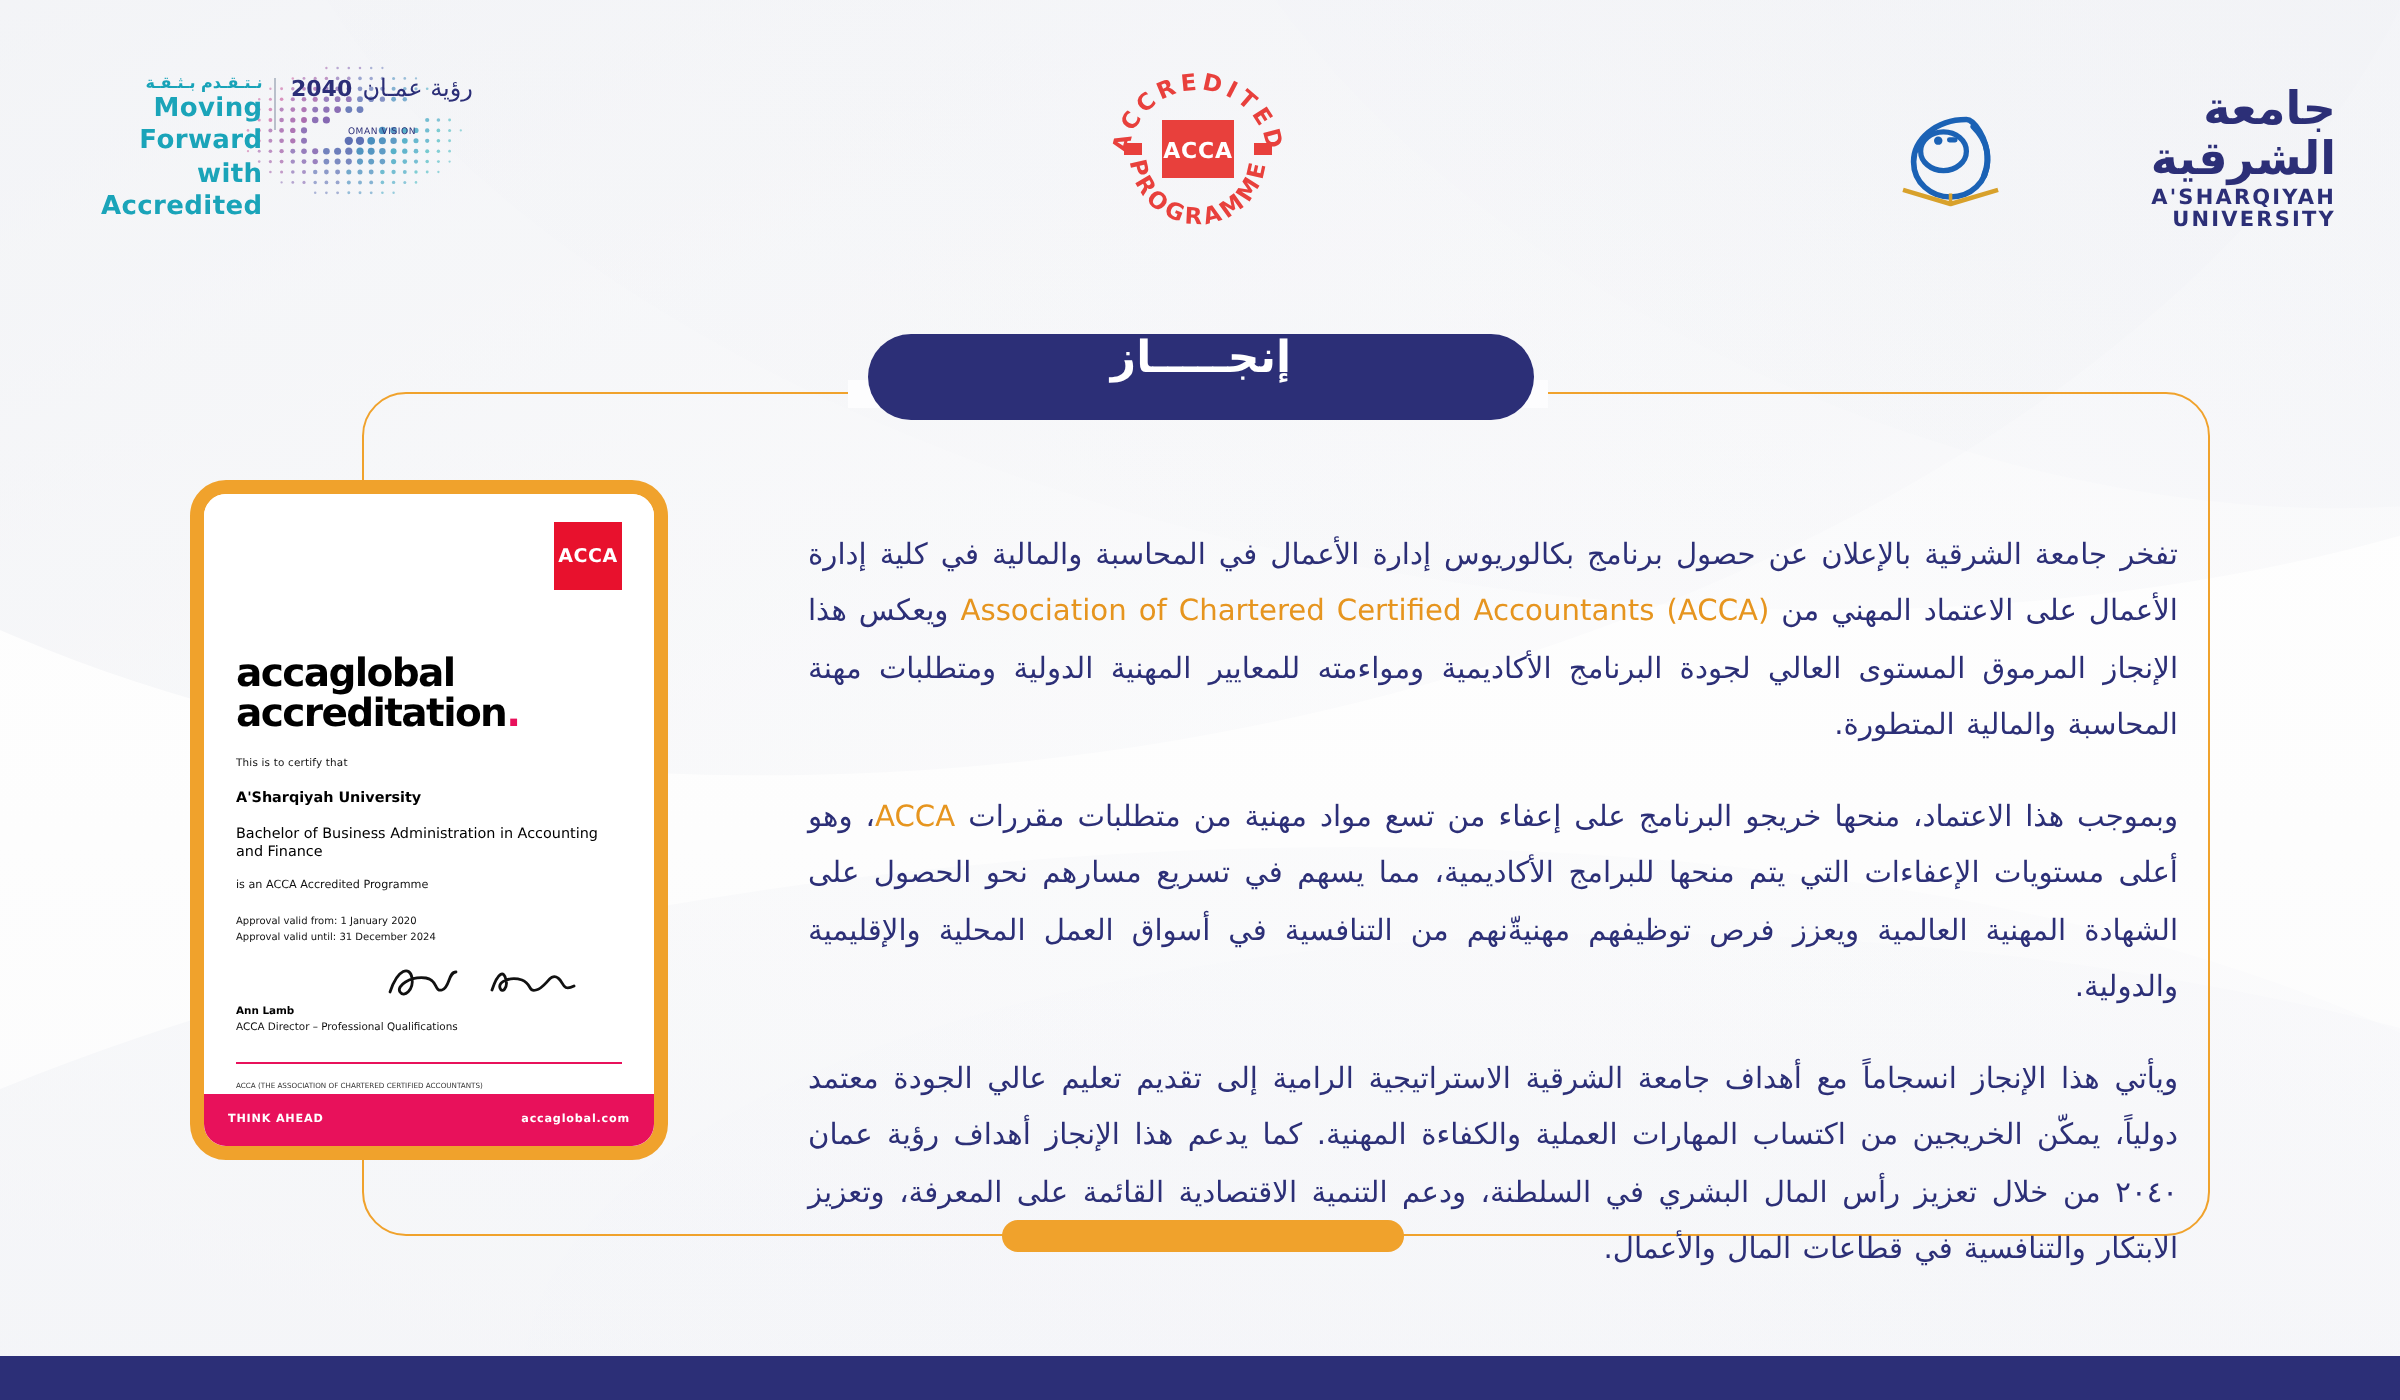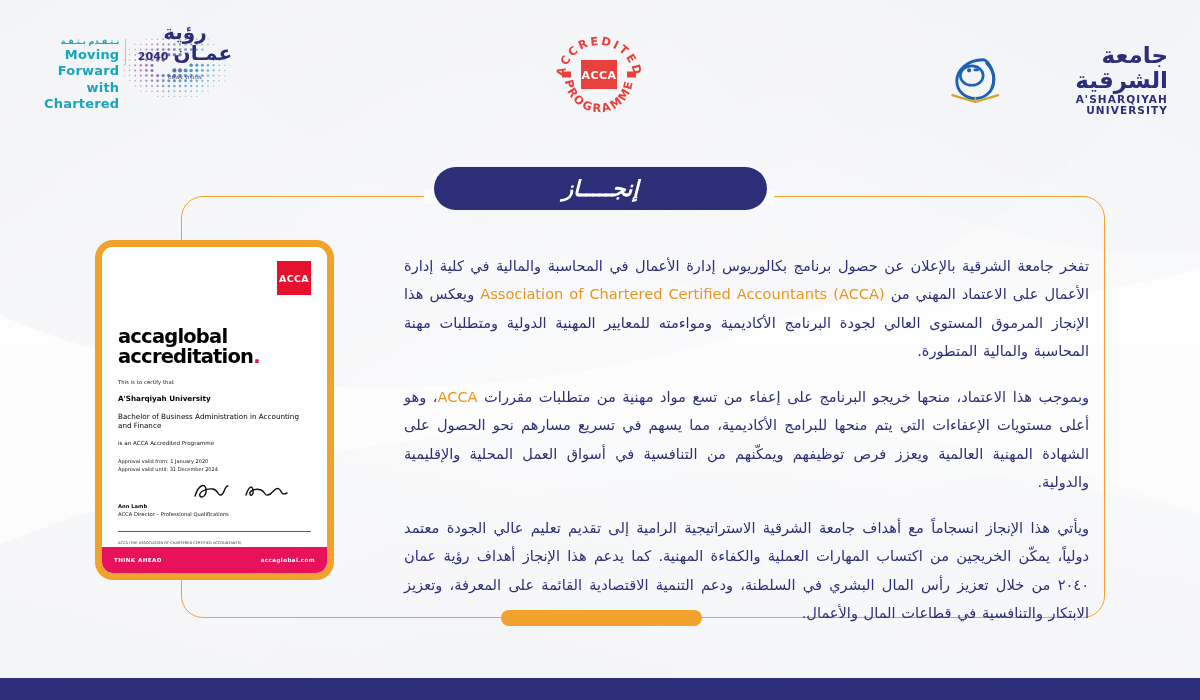--- a/index.html
+++ b/index.html
@@ -100,21 +100,21 @@
   .vision-tag .ar { font-size: 8px; color: #18a3b8; display:block; }
   .vision-tag .en { display:block; color:#1aa4b9; font-size:13px; }
   .vision-divider {
     width: 1px; height: 26px; background: #b9c0cb;
   }
   .vision-oman {
     text-align: center;
     color: #2c2f77;
   }
   .vision-oman .ar2040 {
-    font-size: 20px; font-weight: bold; color:#2b2e77; letter-spacing:.5px;
+    font-size: 12px; font-weight: normal; color:#2b2e77; letter-spacing:.5px;
     line-height:1;
   }
   .vision-oman .num {
     font-size: 11px; font-weight: bold; color:#2b2e77; line-height:1.1;margin-top:17px;
   }
   .vision-oman .sub {
     font-size: 4.5px; color:#2b2e77; letter-spacing:.3px;
   }
 
   .logo-acca-badge {
@@ -163,33 +163,33 @@
     width: 350px; height: 14px;
     background: #fdfdfe;
   }
 
   .title-pill {
     position: absolute;
     left: 434px; top: 167px;
     width: 333px; height: 43px;
     background: #2c2f77;
     border-radius: 22px;
-    display: flex; align-items: center; justify-content: center; font-style: italic;
+    display: flex; align-items: flex-start; justify-content: center;
   }
   .title-text {
     color: #ffffff;
     font-size: 22px;
     font-weight: bold;
     letter-spacing: 0px;
   }
 
   
   .content {
     position: absolute;
-    left: 404px; top: 252px;
+    left: 404px; top: 264px;
     width: 685px;
     direction: rtl;
     text-align: justify;
     text-align-last: right;
   }
   .para {
     color: #2c2f77;
     font-size: 14.6px;
     line-height: 1.95;
     margin: 0 0 17px 0;
@@ -486,21 +486,21 @@
     <div class="vision-text">
       <div class="vision-oman">
         <span class="ar2040">رؤية عمـان</span>
         <span class="num">2040</span>
         <span class="sub">OMAN VISION</span>
       </div>
       <div class="vision-divider"></div>
       <div class="vision-tag">
         <span class="ar">نـتـقـدم بـثـقـة</span>
         <span class="en">Moving Forward</span>
-        <span class="en">with Chartered</span>
+        <span class="en">with Accredited</span>
       </div>
     </div>
   </div>
 
   <div class="logo-acca-badge">
     <svg viewBox="0 0 96 96" width="96" height="96">
       <defs>
         <path id="arcTop" d="M 13,52 A 35,35 0 0 1 83,52" fill="none"></path>
         <path id="arcBot" d="M 14,50 A 34,34 0 0 0 82,50" fill="none"></path>
       </defs>
@@ -536,21 +536,21 @@
   <div class="frame"></div>
   <div class="frame-top-mask"></div>
   <div class="frame-bottom-pill"></div>
 
   <div class="title-pill">
     <span class="title-text">إنجـــــاز</span>
   </div>
 
   <div class="content">
     <p class="para"><span>تفخر جامعة الشرقية بالإعلان عن حصول برنامج بكالوريوس إدارة الأعمال في المحاسبة والمالية في كلية إدارة الأعمال على الاعتماد المهني من </span><span class="hl">Association of Chartered Certified Accountants (ACCA)</span><span> ويعكس هذا الإنجاز المرموق المستوى العالي لجودة البرنامج الأكاديمية ومواءمته للمعايير المهنية الدولية ومتطلبات مهنة المحاسبة والمالية المتطورة.</span></p>
-    <p class="para"><span>وبموجب هذا الاعتماد، منحها خريجو البرنامج على إعفاء من تسع مواد مهنية من متطلبات مقررات </span><span class="hl">ACCA</span><span>، وهو أعلى مستويات الإعفاءات التي يتم منحها للبرامج الأكاديمية، مما يسهم في تسريع مسارهم نحو الحصول على الشهادة المهنية العالمية ويعزز فرص توظيفهم ويمكّنهم من التنافسية في أسواق العمل المحلية والإقليمية والدولية.</span></p>
+    <p class="para"><span>وبموجب هذا الاعتماد، منحها خريجو البرنامج على إعفاء من تسع مواد مهنية من متطلبات مقررات </span><span class="hl">ACCA</span><span>، وهو أعلى مستويات الإعفاءات التي يتم منحها للبرامج الأكاديمية، مما يسهم في تسريع مسارهم نحو الحصول على الشهادة المهنية العالمية ويعزز فرص توظيفهم مهنيةّنهم من التنافسية في أسواق العمل المحلية والإقليمية والدولية.</span></p>
     <p class="para"><span>ويأتي هذا الإنجاز انسجاماً مع أهداف جامعة الشرقية الاستراتيجية الرامية إلى تقديم تعليم عالي الجودة معتمد دولياً، يمكّن الخريجين من اكتساب المهارات العملية والكفاءة المهنية. كما يدعم هذا الإنجاز أهداف رؤية عمان ٢٠٤٠ من خلال تعزيز رأس المال البشري في السلطنة، ودعم التنمية الاقتصادية القائمة على المعرفة، وتعزيز الابتكار والتنافسية في قطاعات المال والأعمال.</span></p>
   </div>
 
   <div class="cert-card">
     <div class="cert-inner">
       <div class="acca-logo-box">ACCA</div>
       <div class="cert-title">
         <span>accaglobal</span><br>
         <span>accreditation</span><span class="dot">.</span>
       </div>

